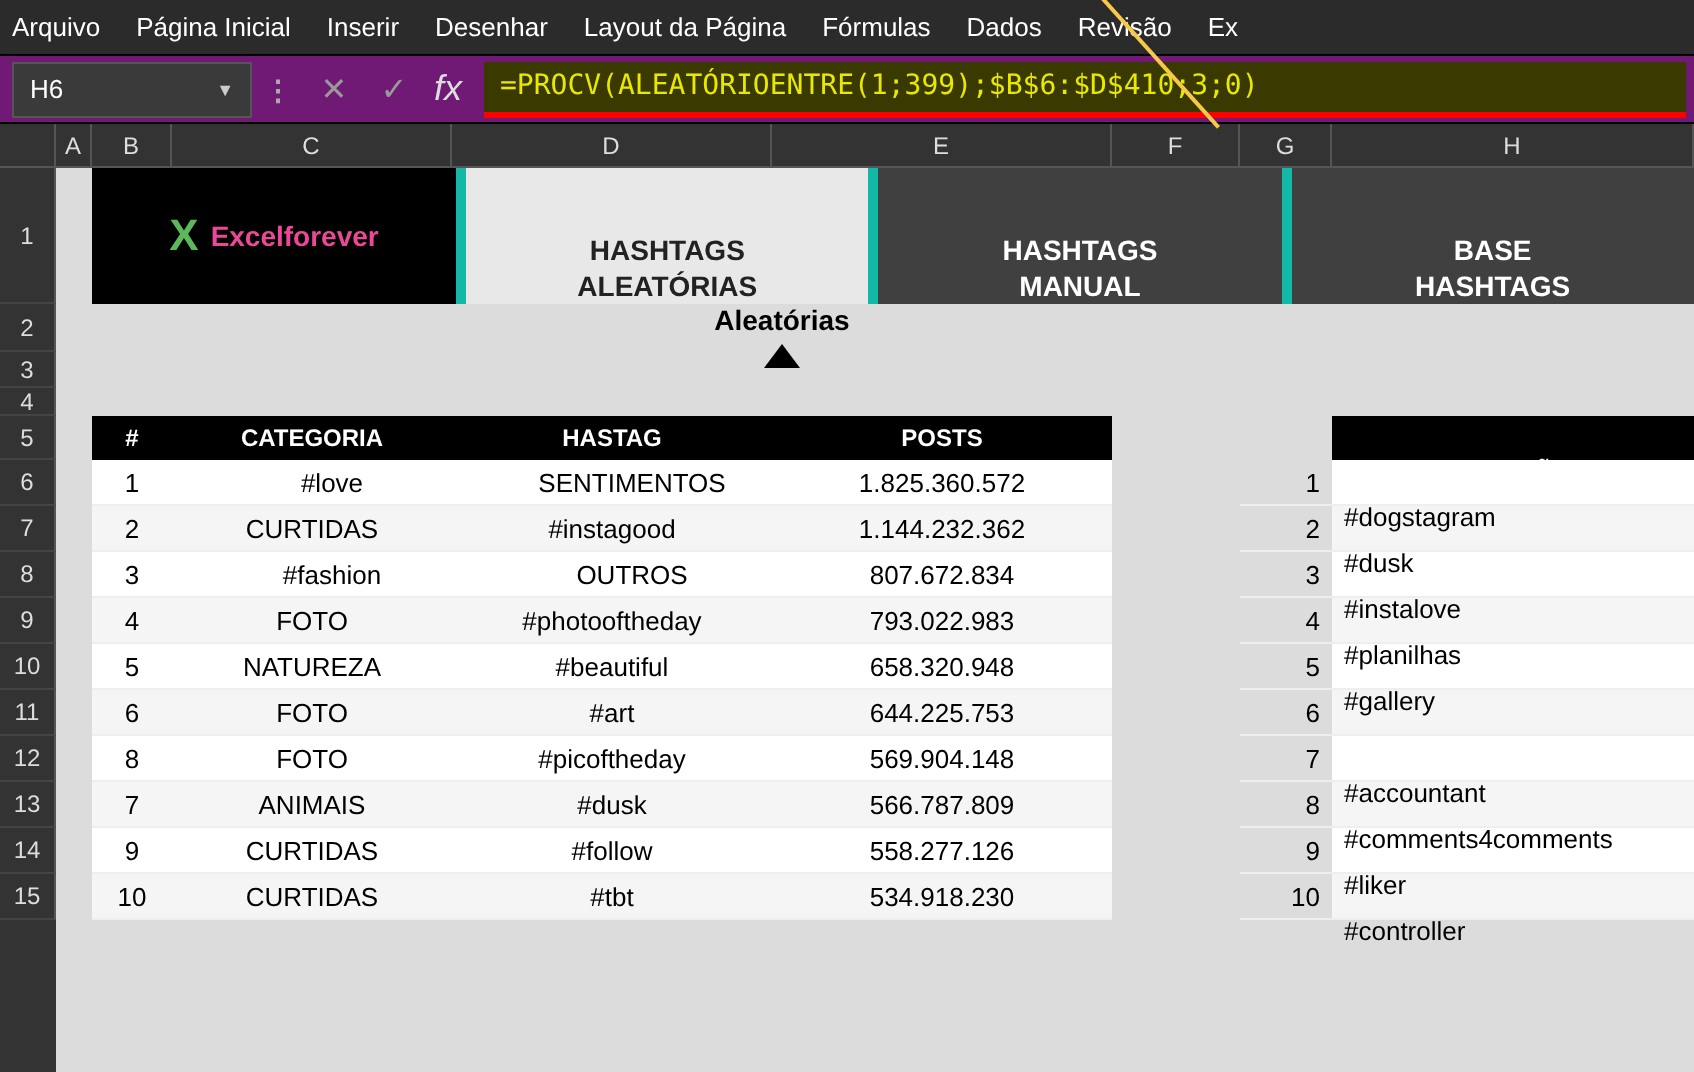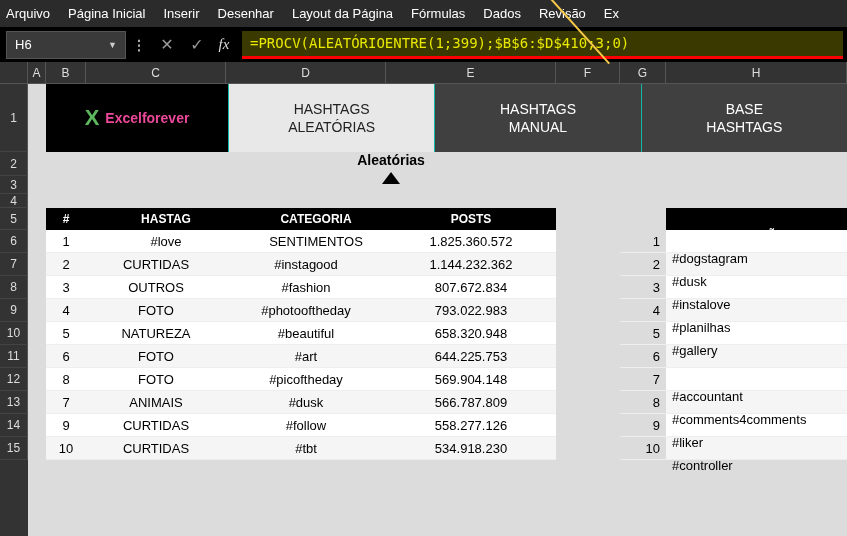--- a/index.html
+++ b/index.html
@@ -20,21 +20,21 @@
     align-items: center;
     padding: 0 6px;
     gap: 18px;
     font-size: 13px;
     border-bottom: 1px solid #000;
   }
   .menubar .item { cursor: pointer; }
   
   .fxrow {
     height: 34px;
-    background: #000000;
+    background: #701a75;
     display: flex;
     align-items: center;
     border-bottom: 1px solid #000;
     position: relative;
   }
   .namebox {
     width: 120px;
     height: 28px;
     background: #3a3a3a;
     border: 1px solid #555;
@@ -57,21 +57,21 @@
     width: 30px;
     height: 28px;
     display: flex;
     align-items: center;
     justify-content: center;
     color: #999;
     font-size: 15px;
   }
   .fx-btn.cancel { font-size:16px; }
   .fx-btn.accept { font-size:16px; }
-  .fx-label { font-style: italic; font-family: Liberation Serif, serif; font-size: 15px; color:#ddd; margin-right:6px;}
+  .fx-label { font-style: italic; font-family: Liberation Sans, sans-serif; font-size: 18px; color:#ddd; margin-right:6px;}
   .formula {
     flex: 1;
     height: 28px;
     background: #3a3a00;
     color: #e8e800;
     font-size: 14px;
     display: flex;
     align-items: center;
     padding: 0 8px;
     border-bottom: 3px solid #ff0000;
@@ -130,26 +130,26 @@
     justify-content:center;
     gap:6px;
   }
   .brandcell .xicon { color:#5db85d; font-weight:bold; font-size:22px;}
   .brandcell .btxt { color:#ec4899; font-weight:bold; font-size:14px;}
   .tab {
     flex:1;
     background:#404040;
     color:#fff;
     display:flex;
-    align-items:center;
+    align-items:flex-end;
     justify-content:center;
-    font-weight:normal;
+    font-weight:bold;
     font-size:14px;
     text-align:center;
-    border-left:1px solid #14b8a6;
+    border-left:5px solid #14b8a6;
     line-height:1.3;
   }
   .tab.active {
     background:#e8e8e8;
     color:#222;
   }
   
   .subhdr {
     height: 42px;
     display:flex;
@@ -322,41 +322,41 @@
           <span>Aleatórias</span>
           <div class="tri" style="margin-left:auto;margin-right:auto;"></div>
         </div>
       </div>
       <div class="blankrow"></div>
 
       <div class="dataarea">
         <div class="lefttable">
           <div class="thdr">
             <div class="c c1">#</div>
+            <div class="c c2">CATEGORIA</div>
             <div class="c c3">HASTAG</div>
-            <div class="c c2">CATEGORIA</div>
             <div class="c c4">POSTS</div>
           </div>
           <div id="left-rows">
               <div class="trow">
                 <div class="c c1">1</div>
                 <div class="c c3">#love</div>
                 <div class="c c2">SENTIMENTOS</div>
                 <div class="c c4">1.825.360.572</div>
               </div>
               <div class="trow alt">
                 <div class="c c1">2</div>
                 <div class="c c2">CURTIDAS</div>
                 <div class="c c3">#instagood</div>
                 <div class="c c4">1.144.232.362</div>
               </div>
               <div class="trow">
                 <div class="c c1">3</div>
+                <div class="c c3">#fashion</div>
                 <div class="c c2">OUTROS</div>
-                <div class="c c3">#fashion</div>
                 <div class="c c4">807.672.834</div>
               </div>
               <div class="trow alt">
                 <div class="c c1">4</div>
                 <div class="c c2">FOTO</div>
                 <div class="c c3">#photooftheday</div>
                 <div class="c c4">793.022.983</div>
               </div>
               <div class="trow">
                 <div class="c c1">5</div>

